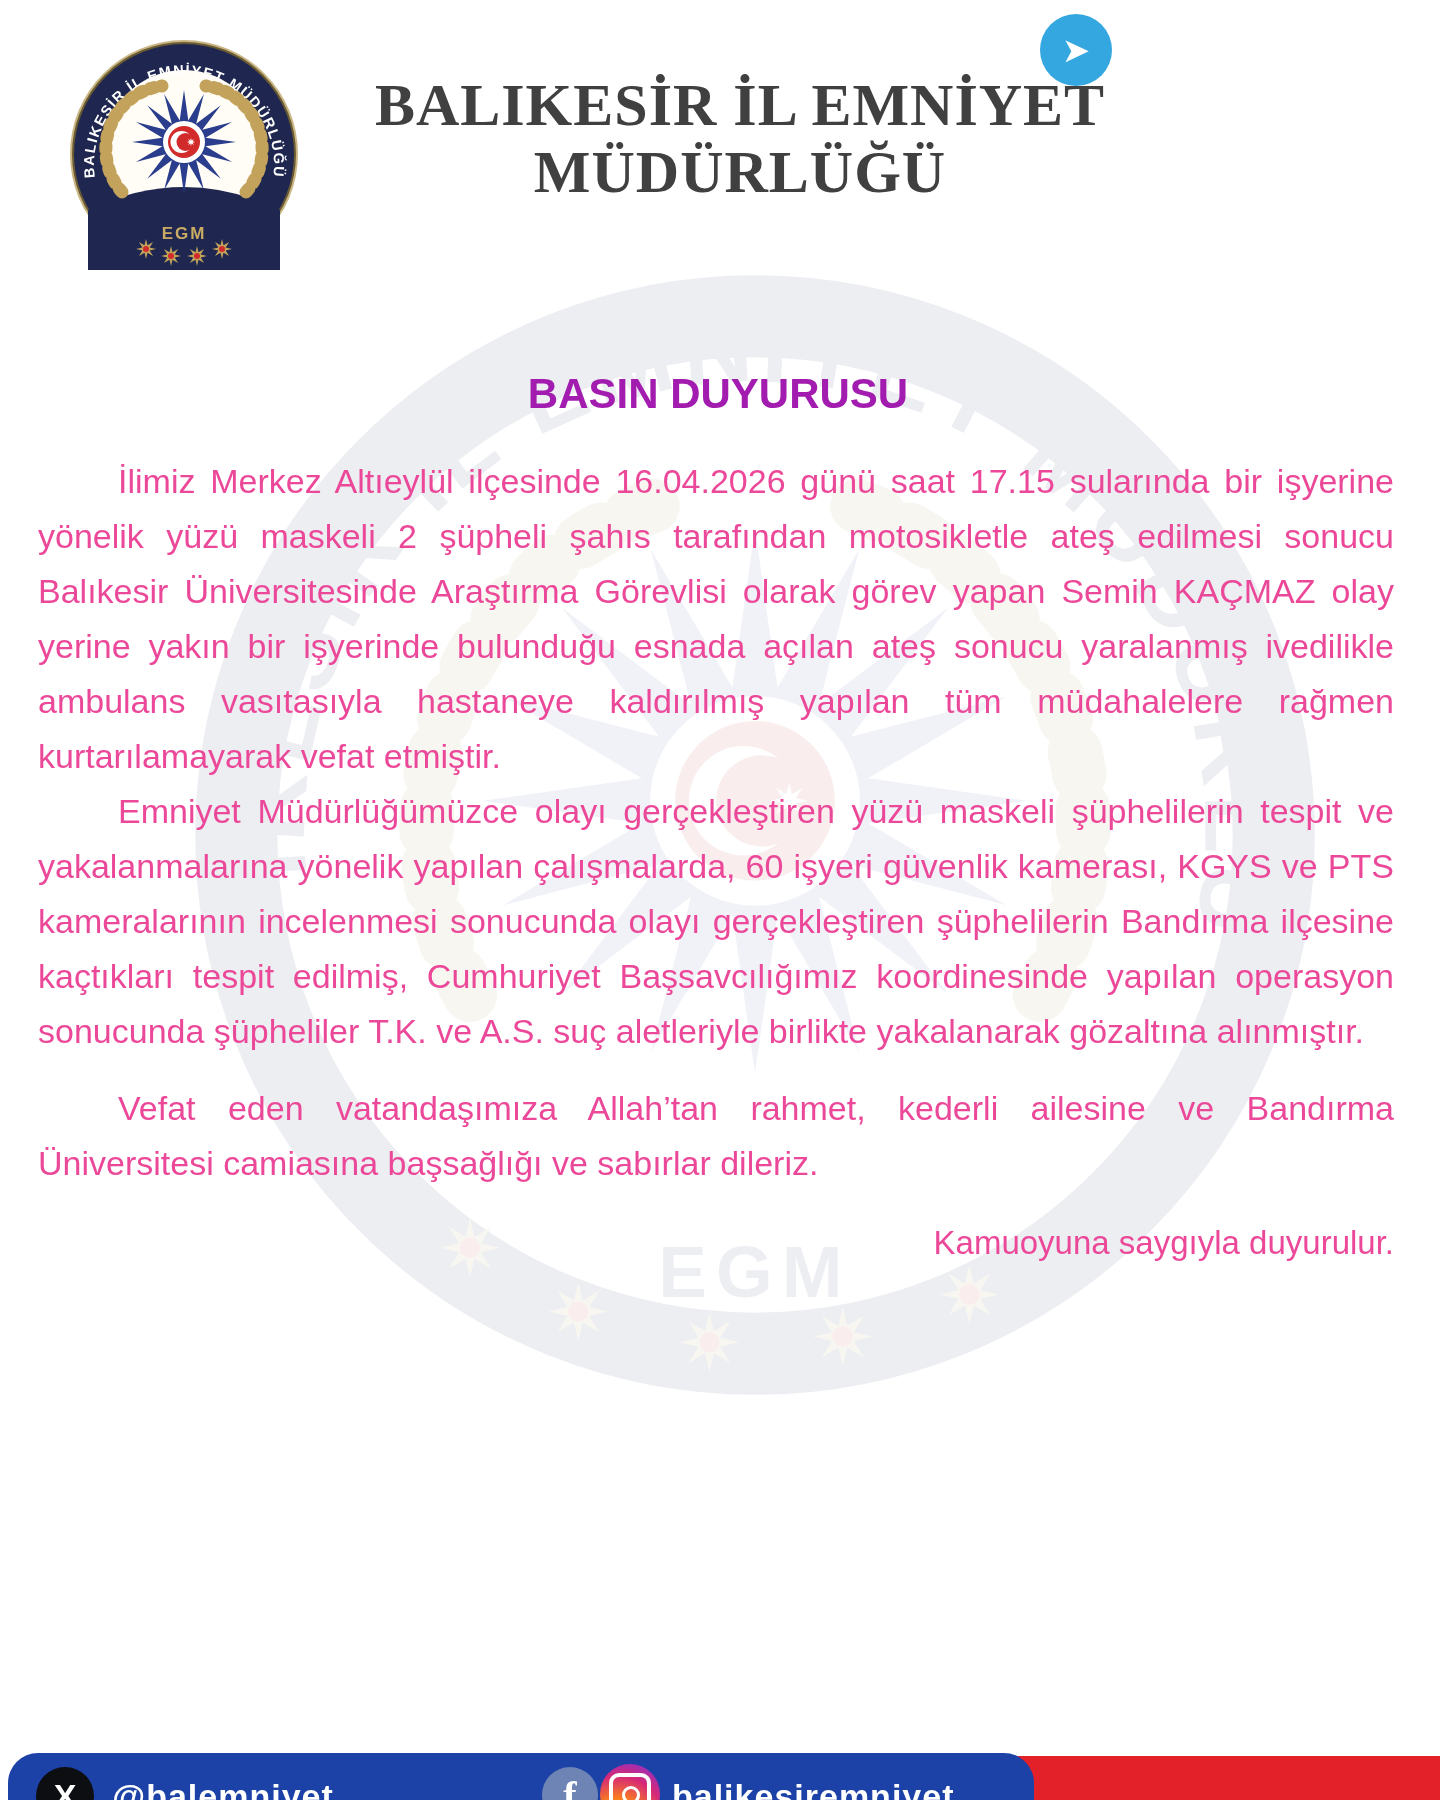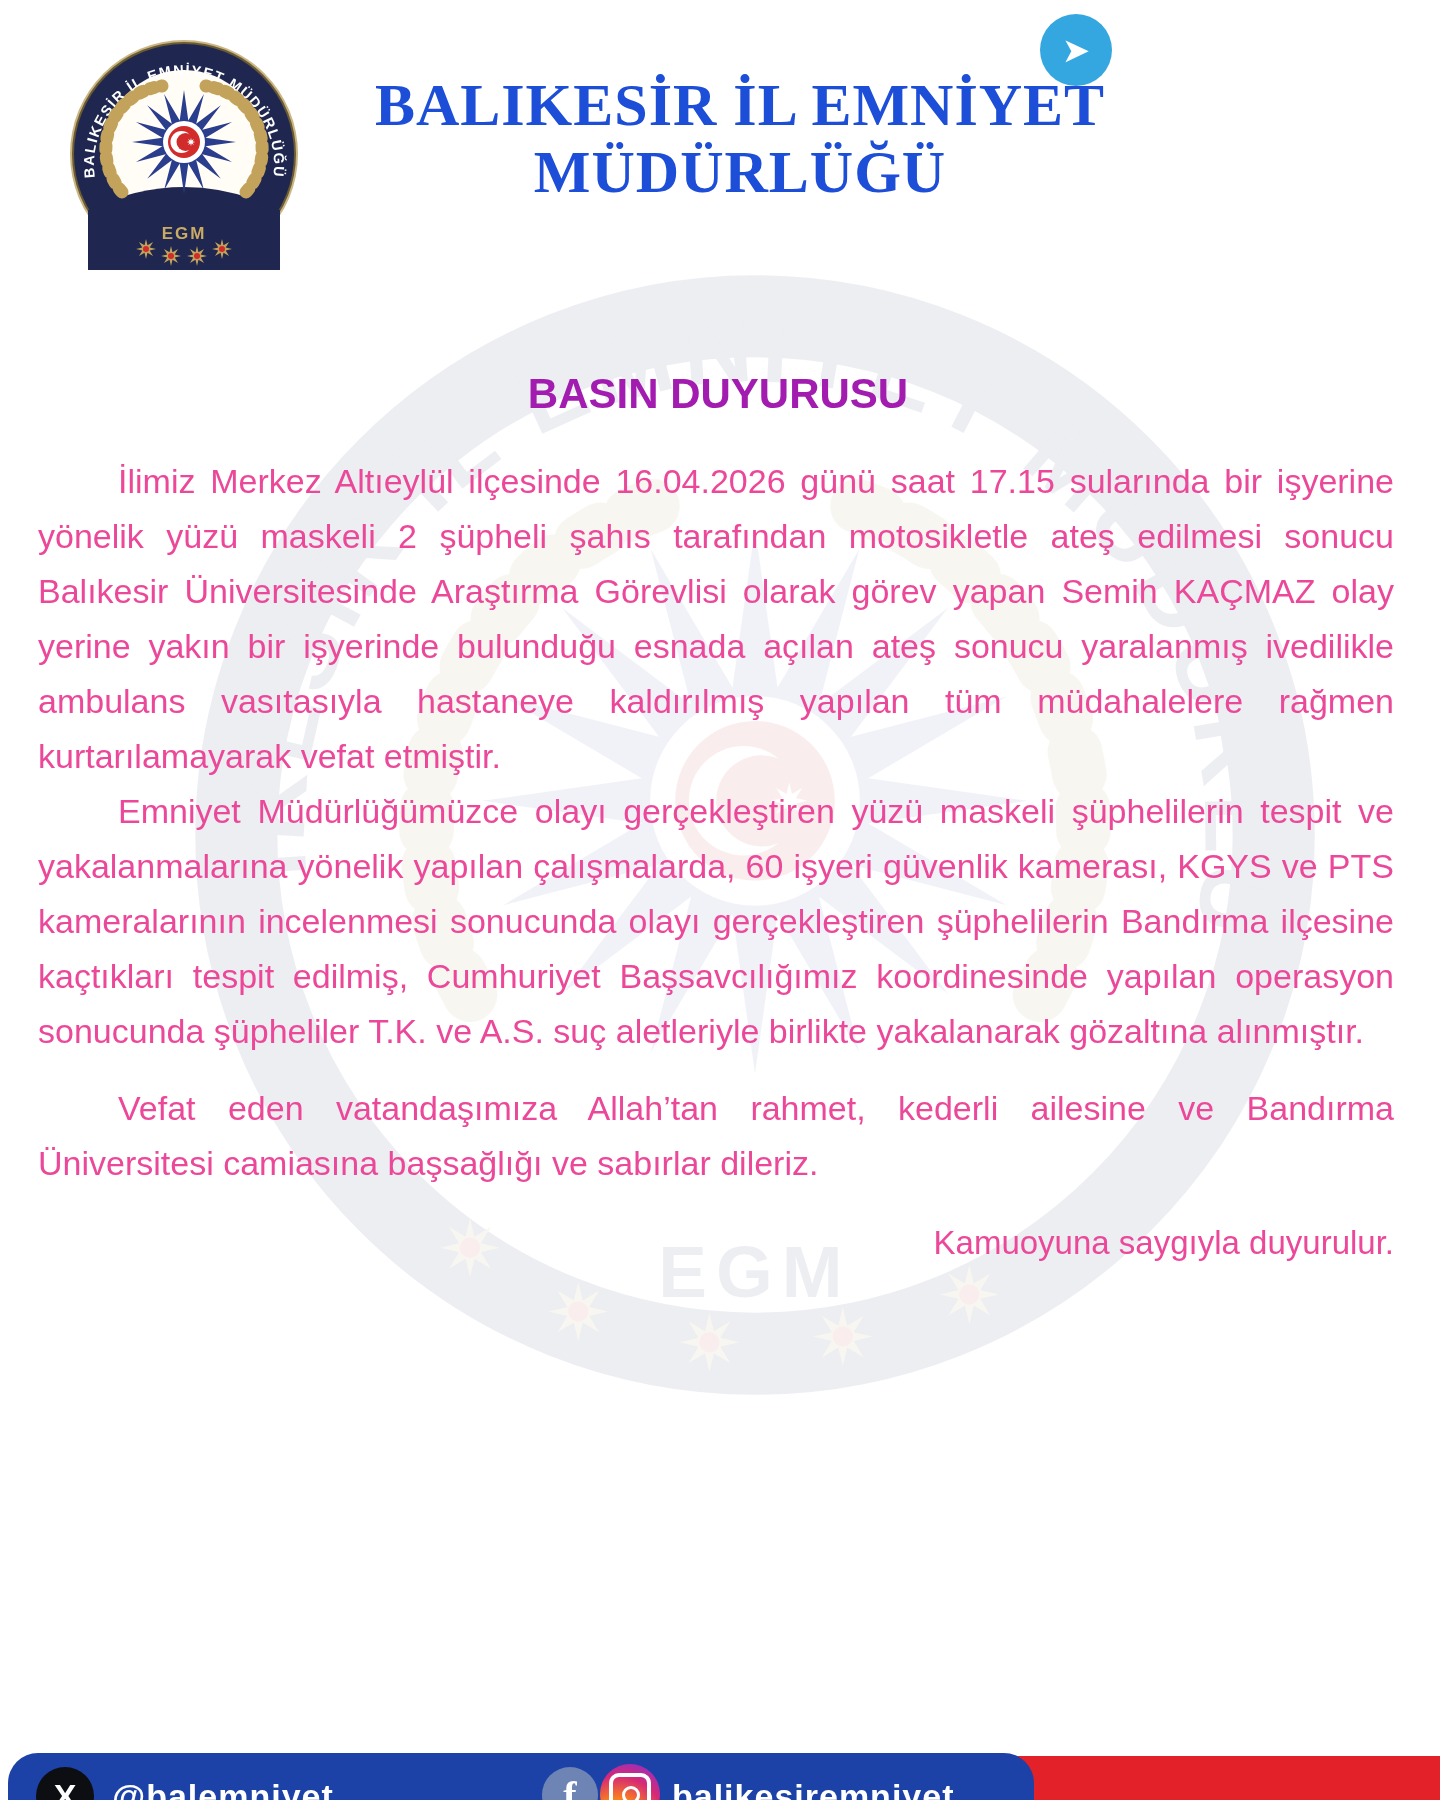--- a/index.html
+++ b/index.html
@@ -13,21 +13,21 @@
   
   #header-logo{
     position:absolute;left:64px;top:34px;width:240px;height:240px;
   }
   #org-title{
     position:absolute;left:310px;top:72px;width:860px;
     text-align:center;
     font-family:"Liberation Serif", serif;
     font-weight:bold;
     font-size:60px;line-height:1.12;
-    color:#1d4ed8;
+    color:#404040;
     letter-spacing:1px;
   }
   
   #watermark{
     position:absolute;left:185px;top:265px;width:1140px;height:1140px;
     opacity:0.08;
     pointer-events:none;
   }
   
   #doc-heading{

